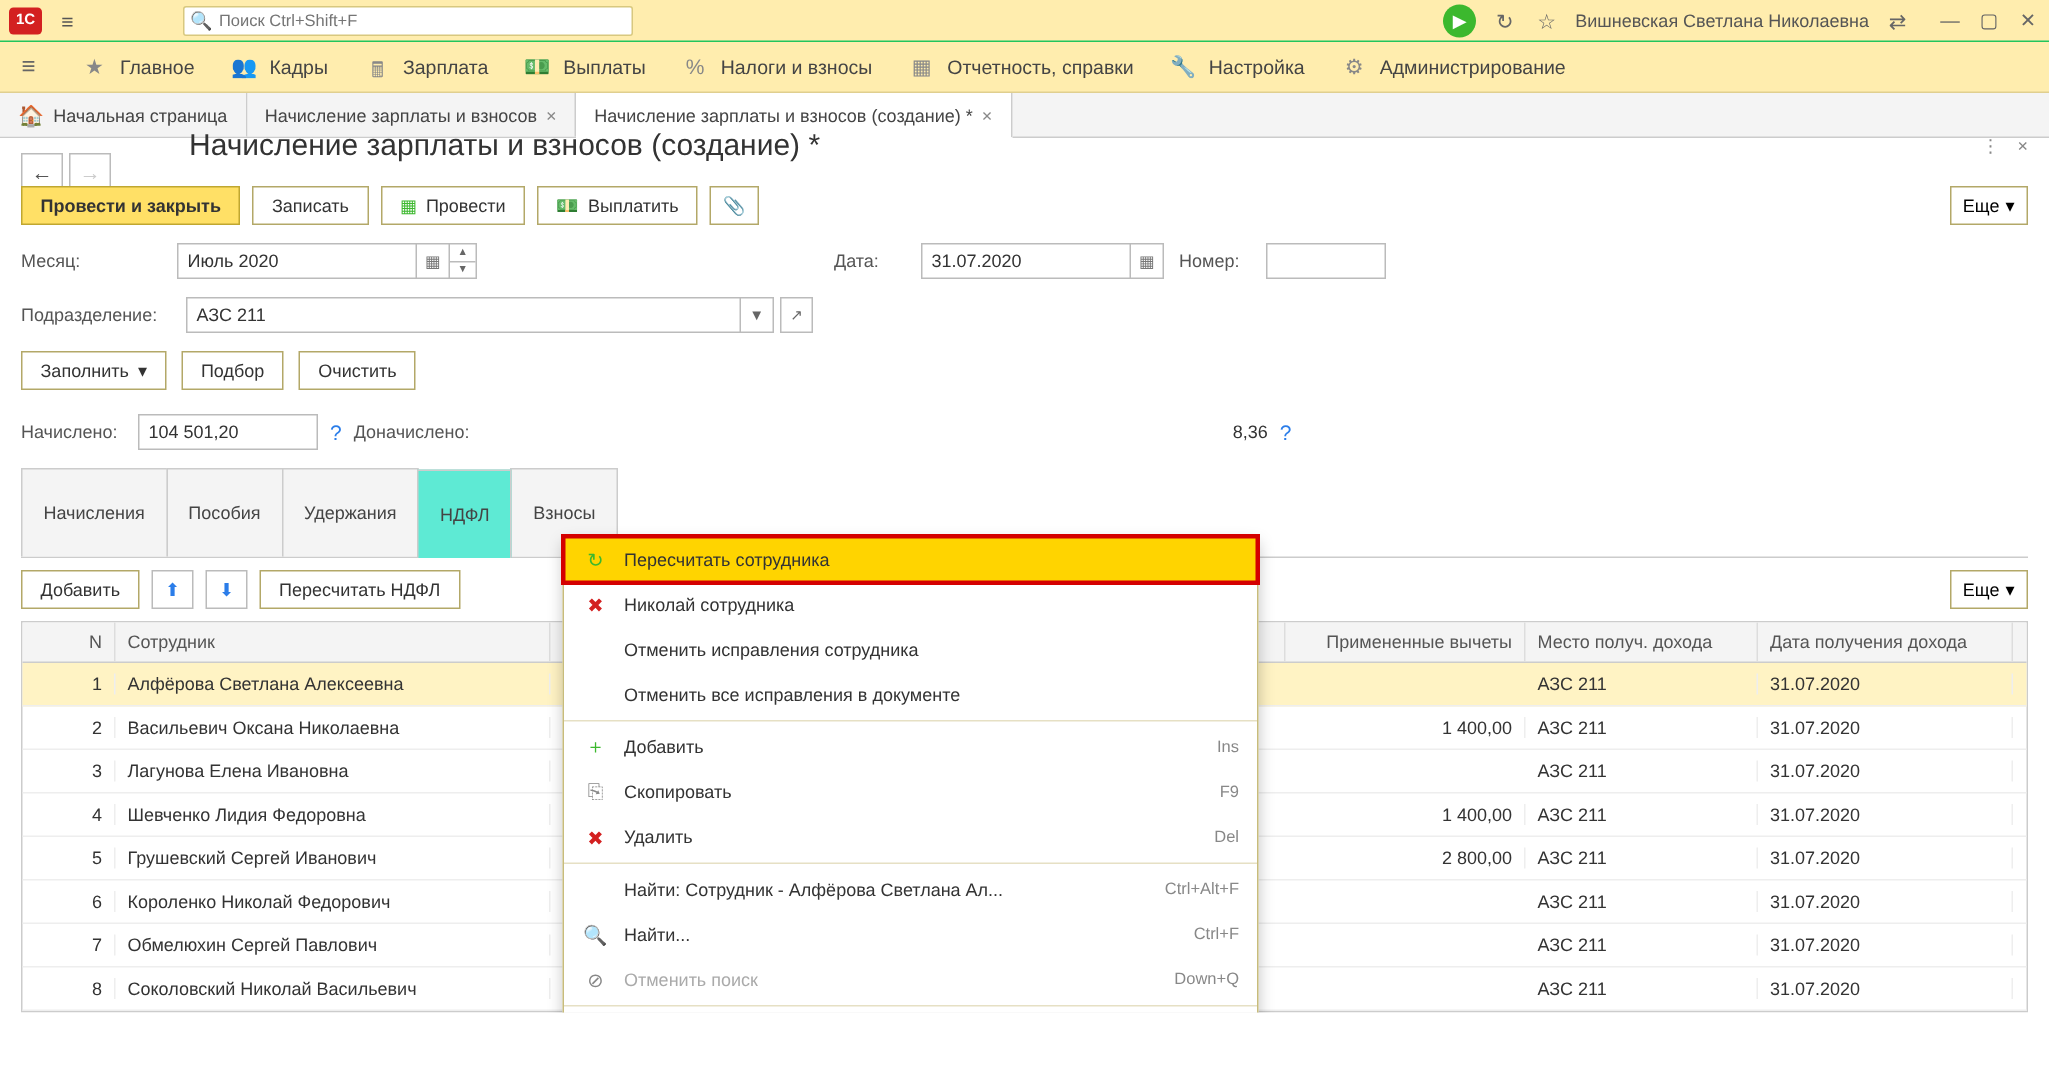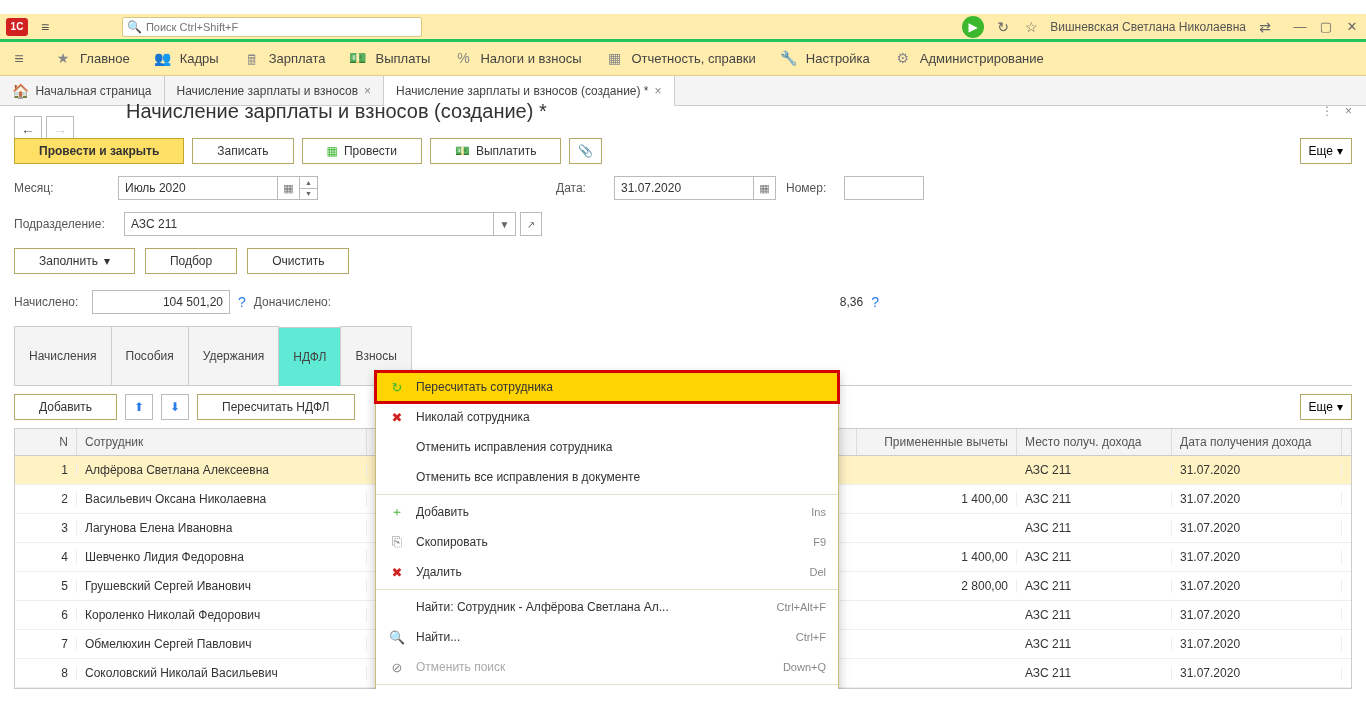--- a/index.html
+++ b/index.html
@@ -1,19 +1,19 @@
 <!DOCTYPE html>
 <html><head>
 <meta charset="utf-8">
 <style>
   * { box-sizing: border-box; margin: 0; padding: 0; font-family: Arial, sans-serif; }
   body { background: #fff; font-size: 12px; color: #333; overflow: hidden; }
 
   
-  .title-bar { height: 28px; background: #ffedae; display: flex; align-items: center; padding: 0 6px; border-bottom: 3px solid #22c55e; margin-top: 14px; }
+  .title-bar { height: 28px; background: #ffedae; display: flex; align-items: center; padding: 0 6px; border-bottom: 1px solid #22c55e; }
   .title-bar .logo { width: 22px; height: 18px; background: #d32020; border-radius: 3px; color:#fff; font-weight:bold; font-size:10px; display:flex; align-items:center; justify-content:center; margin-right:6px; }
   .title-bar .hamburger { width: 22px; text-align: center; font-size: 14px; color: #555; margin-right: 6px; }
   .title-bar .title-text { font-size: 12px; color: #555; flex: 0 0 auto; }
   .title-bar .search-box { margin-left: 60px; width: 300px; height: 20px; background: #fff; border: 1px solid #d8c87f; border-radius: 2px; display:flex; align-items:center; padding:0 4px; }
   .title-bar .search-box input { border:none; outline:none; width:100%; font-size:11px; color:#888; }
   .title-bar .tb-icons { margin-left: auto; display:flex; align-items:center; gap:10px; }
   .green-circle { width:22px; height:22px; border-radius:50%; background:#3cb82e; color:#fff; display:flex; align-items:center; justify-content:center; font-size:12px; }
   .tb-ic { width:18px; text-align:center; color:#666; font-size:14px; }
   .user-name { font-size:12px; color:#555; }
   .win-btns { display:flex; gap:10px; margin-left:8px; }
@@ -36,42 +36,42 @@
 
   
   .content { position:relative; padding:10px 14px 0 14px; }
   .nav-btns { display:flex; gap:4px; margin-bottom:4px; }
   .nav-btn { width:28px; height:26px; border:1px solid #bbb; background:#fff; display:flex; align-items:center; justify-content:center; font-size:14px; color:#555; }
   .page-header { display:flex; align-items:center; gap:12px; }
   .page-title { font-size:20px; color:#333; margin-left:40px; position:relative; top:-20px; }
   .header-right { margin-left:auto; display:flex; gap:12px; align-items:center; position:relative; top:-20px; }
 
   .toolbar { display:flex; gap:8px; margin-top:-8px; align-items:center; }
-  .btn { height:26px; border:1px solid #b3a868; background:#fff; padding:0 24px; font-size:12px; color:#333; display:flex; align-items:center; gap:6px; }
+  .btn { height:26px; border:1px solid #b3a868; background:#fff; padding:0 12px; font-size:12px; color:#333; display:flex; align-items:center; gap:6px; }
   .btn.primary { background:#ffe066; border:1px solid #c0a730; font-weight:bold; }
   .btn.icon-only { padding: 0 8px; }
   .more-btn { border:1px solid #b3a868; background:#fff; height:26px; padding:0 8px; font-size:12px; display:flex; align-items:center; gap:4px; }
   .row-right { margin-left:auto; }
 
   .form-row { display:flex; align-items:center; gap:10px; margin-top:12px; }
   .form-label { font-size:12px; color:#555; min-width:48px; }
   .input { height:24px; border:1px solid #bbb; background:#fff; padding:0 6px; font-size:12px; display:flex; align-items:center; }
   .month-input { width:160px; }
   .date-input { width:140px; }
   .num-input { width:80px; }
   .dept-input { width:370px; }
   .spinner { width:18px; height:24px; border:1px solid #bbb; border-left:none; display:flex; flex-direction:column; }
   .spinner div { flex:1; display:flex; align-items:center; justify-content:center; font-size:7px; color:#666; border-bottom:1px solid #bbb; }
   .spinner div:last-child { border-bottom:none; }
   .cal-ic { width:22px; height:24px; border:1px solid #bbb; border-left:none; display:flex; align-items:center; justify-content:center; font-size:11px; color:#777; }
   .dd-ic { width:22px; height:24px; border:1px solid #bbb; border-left:none; display:flex; align-items:center; justify-content:center; font-size:10px; color:#666; }
   .open-ic { width:22px; height:24px; border:1px solid #bbb; margin-left:4px; display:flex; align-items:center; justify-content:center; font-size:10px; color:#666; }
 
   .totals-row { display:flex; align-items:center; gap:8px; margin-top:16px; }
-  .num-val { height:24px; border:1px solid #bbb; width:138px; text-align:right; padding:0 6px; line-height:22px; font-size:12px; }
+  .num-val { height:24px; border:1px solid #bbb; width:120px; text-align:left; padding:0 6px; line-height:22px; font-size:12px; }
   .help-q { color:#2b7de9; font-size:14px; }
 
   
   .inner-tabs { display:flex; margin-top:12px; border-bottom:1px solid #ccc; }
   .inner-tab { padding:22px 14px; border:1px solid #ccc; border-bottom:none; background:#f4f4f4; font-size:12px; color:#444; margin-right:-1px; }
   .inner-tab.active { background:#5eead4; position:relative; top:1px; }
 
   .tab-toolbar { display:flex; gap:8px; align-items:center; padding:8px 0; }
   .arrow-btn { width:28px; height:26px; border:1px solid #bbb; background:#fff; display:flex; align-items:center; justify-content:center; }
   .arrow-up { color:#2b7de9; } .arrow-down { color:#2b7de9; }

